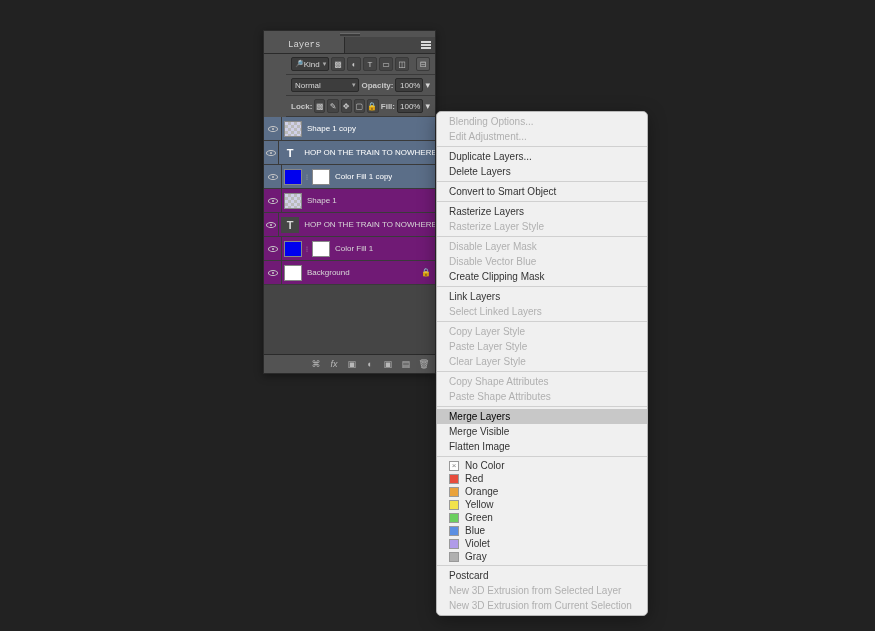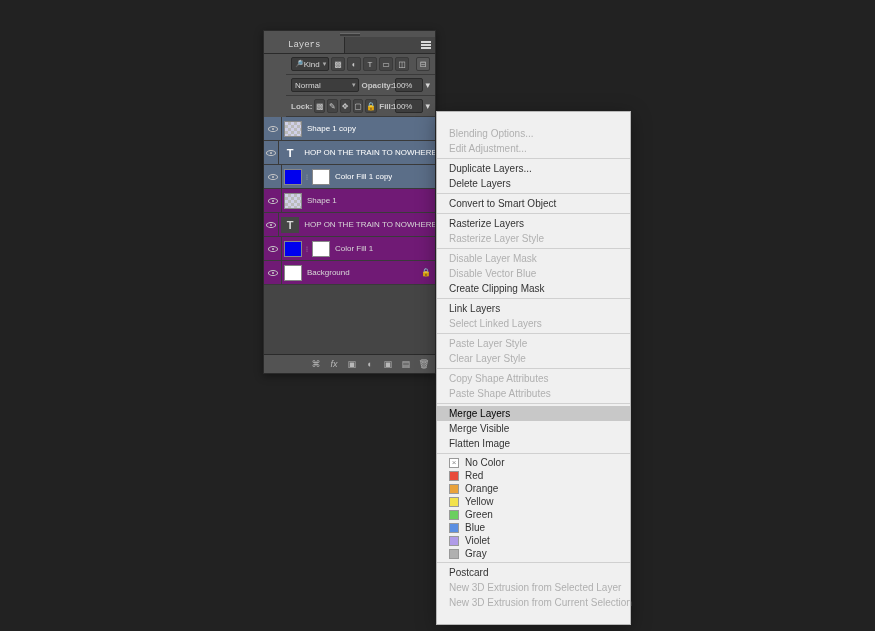--- a/index.html
+++ b/index.html
@@ -29,21 +29,21 @@
   display:flex; align-items:center; gap:2px; padding:3px 5px; border-bottom:1px solid #3a3a3a;
   background:#535353;
   margin-left:22px;
 }
 .filter-row .label, .blend-row .label, .lock-row .label { font-size:8px; color:#c8c8c8;font-weight:bold; }
 .chip { width:14px; height:14px; display:flex; align-items:center; justify-content:center; background:#454545; border:1px solid #3a3a3a; font-size:8px; color:#c8c8c8; border-radius:2px; }
 .chip.light { background:#5a5a5a; }
 .sel { height:14px; background:#3d3d3d; border:1px solid #2a2a2a; color:#d8d8d8; font-size:8px; padding:0 3px; display:flex; align-items:center; border-radius:2px; }
 .sel.wide { flex:1; min-width:40px; }
 .sel .caret { margin-left:auto; font-size:7px; color:#aaa; padding-left:3px; }
-.pct-box { width:28px; height:14px; background:#3d3d3d; border:1px solid #2a2a2a; font-size:8px; color:#d8d8d8; display:flex; align-items:center; justify-content:flex-end; padding:0 10px; border-radius:2px;text-align:right; }
+.pct-box { width:28px; height:14px; background:#3d3d3d; border:1px solid #2a2a2a; font-size:8px; color:#d8d8d8; display:flex; align-items:center; justify-content:flex-end; padding:0 2px; border-radius:2px;text-align:right; }
 
 .layers-list { background:#701a75; }
 .layer-row { display:flex; align-items:center; border-bottom:1px solid #3a3a3a; height:24px; }
 .layer-row.selected { background:#5b6e88; color:#fff; }
 .vis-col { width:18px; display:flex; align-items:center; justify-content:center; border-right:1px solid #3a3a3a; height:100%; }
 .eye-icon { width:10px; height:6px; border:1px solid #c8c8c8; border-radius:50%; position:relative; }
 .eye-icon::after { content:""; position:absolute; width:2px; height:2px; background:#c8c8c8; border-radius:50%; left:3px; top:1px; }
 .thumb { width:18px; height:16px; margin:0 2px; border:1px solid #888; background:#fff; flex:none; }
 .thumb.pattern { background:
   linear-gradient(45deg, #bbb 25%, transparent 25%, transparent 75%, #bbb 75%),
@@ -60,28 +60,28 @@
 
 .layers-gap { height:70px; background:#454545; border-bottom:1px solid #2a2a2a; }
 
 .panel-footer { display:flex; align-items:center; justify-content:flex-end; gap:6px; padding:3px 5px; background:#535353; height:18px; }
 .foot-icon { width:12px; height:12px; display:flex; align-items:center; justify-content:center; font-size:9px; color:#b8b8b8; }
 
 .context-menu {
   position:absolute;
   left: 436px;
   top: 111px;
-  width: 195px;
+  width: 212px;
   background:#f0f0f0;
   border:1px solid #b8b8b8;
-  border-radius:0;
+  border-radius:5px;
   box-shadow:0 4px 18px rgba(0,0,0,0.35);
   font-size:10px;
   color:#333;
-  padding:14px 0;
+  padding:2px 0;
 }
 .cm-item { padding:2px 12px; cursor:default; white-space:nowrap; }
 .cm-item.disabled { color:#b0b0b0; }
 .cm-item.highlight { background:#c8c8c8; color:#000; }
 .cm-sep { height:1px; background:#d0d0d0; margin:2px 0; }
 
 .color-row { display:flex; align-items:center; gap:6px; padding:1px 12px; font-size:10px; }
 .swatch { width:10px; height:10px; border:1px solid #999; flex:none; }
 .sw-none { background:#fff; position:relative; display:flex; align-items:center; justify-content:center; font-size:8px; color:#888; }
 .sw-red { background:#e74c3c; }
@@ -223,20 +223,21 @@
     <div class="cm-item">Rasterize Layers</div>
     <div class="cm-item disabled">Rasterize Layer Style</div>
     <div class="cm-sep"></div>
     <div class="cm-item disabled">Disable Layer Mask</div>
     <div class="cm-item disabled">Disable Vector Blue</div>
     <div class="cm-item">Create Clipping Mask</div>
     <div class="cm-sep"></div>
     <div class="cm-item">Link Layers</div>
     <div class="cm-item disabled">Select Linked Layers</div>
     <div class="cm-sep"></div>
+    <div class="cm-item disabled">Copy Layer Style</div>
     <div class="cm-item disabled">Paste Layer Style</div>
     <div class="cm-item disabled">Clear Layer Style</div>
     <div class="cm-sep"></div>
     <div class="cm-item disabled">Copy Shape Attributes</div>
     <div class="cm-item disabled">Paste Shape Attributes</div>
     <div class="cm-sep"></div>
     <div class="cm-item highlight">Merge Layers</div>
     <div class="cm-item">Merge Visible</div>
     <div class="cm-item">Flatten Image</div>
     <div class="cm-sep"></div>

